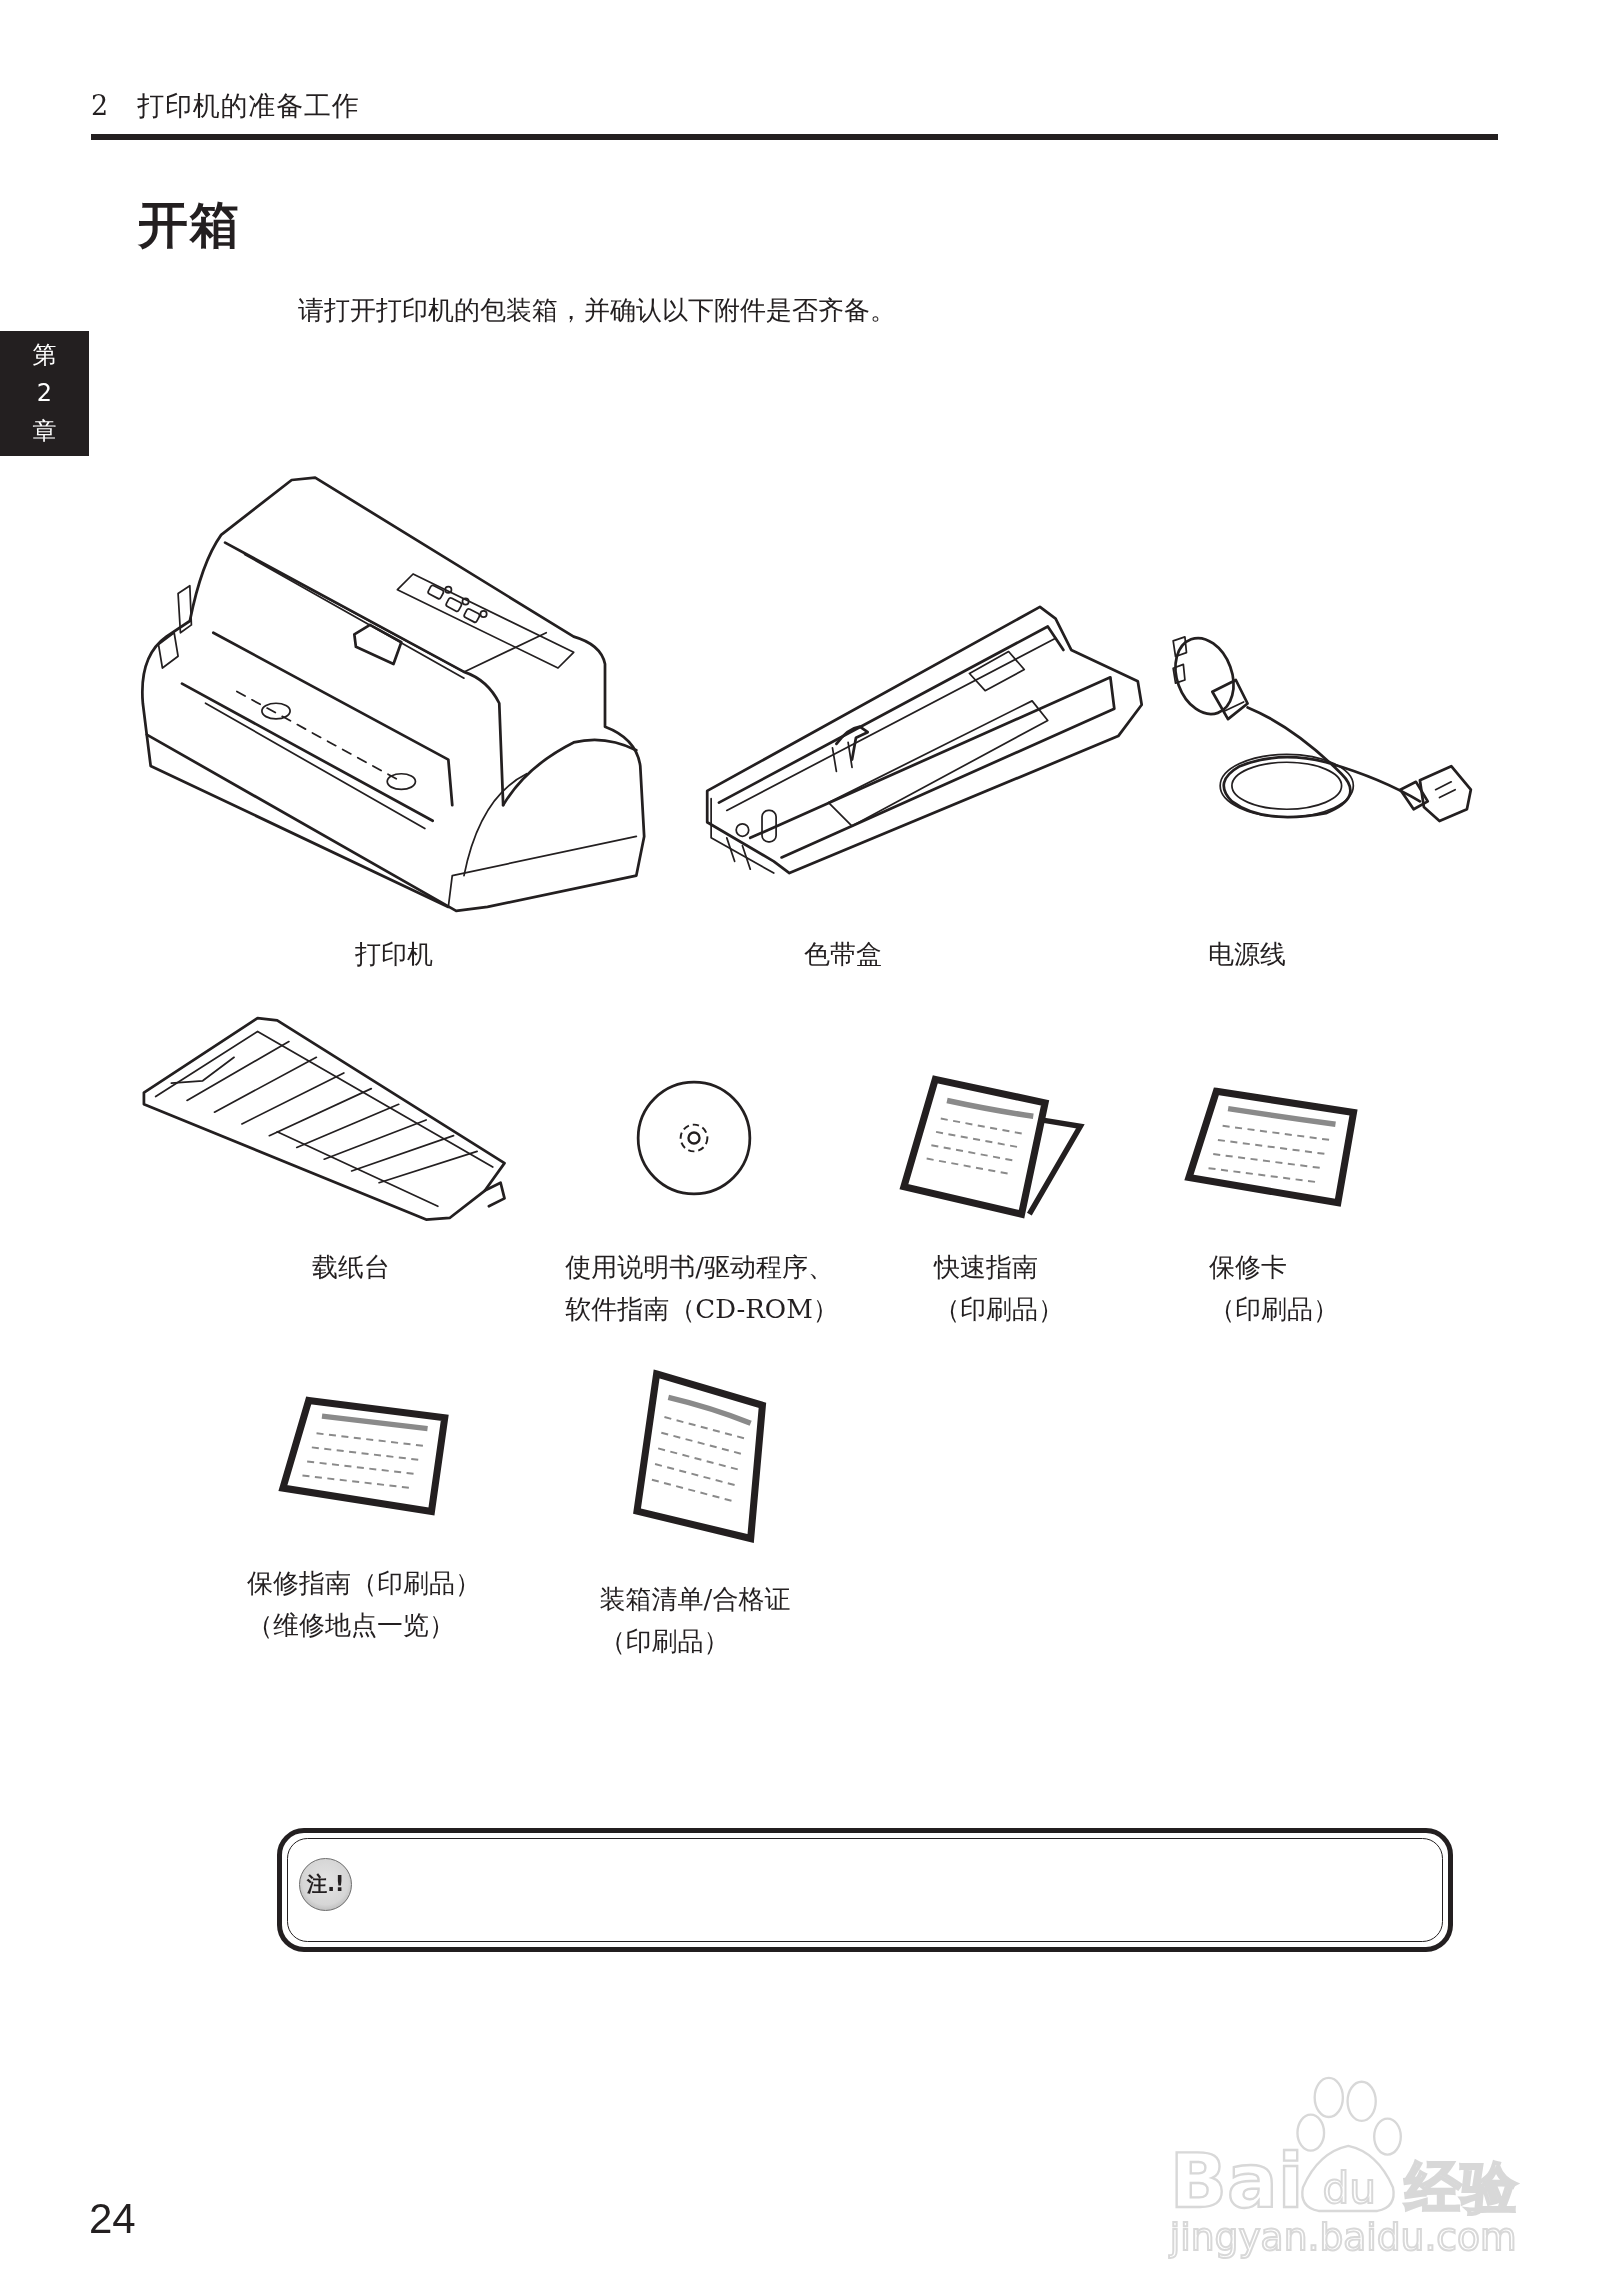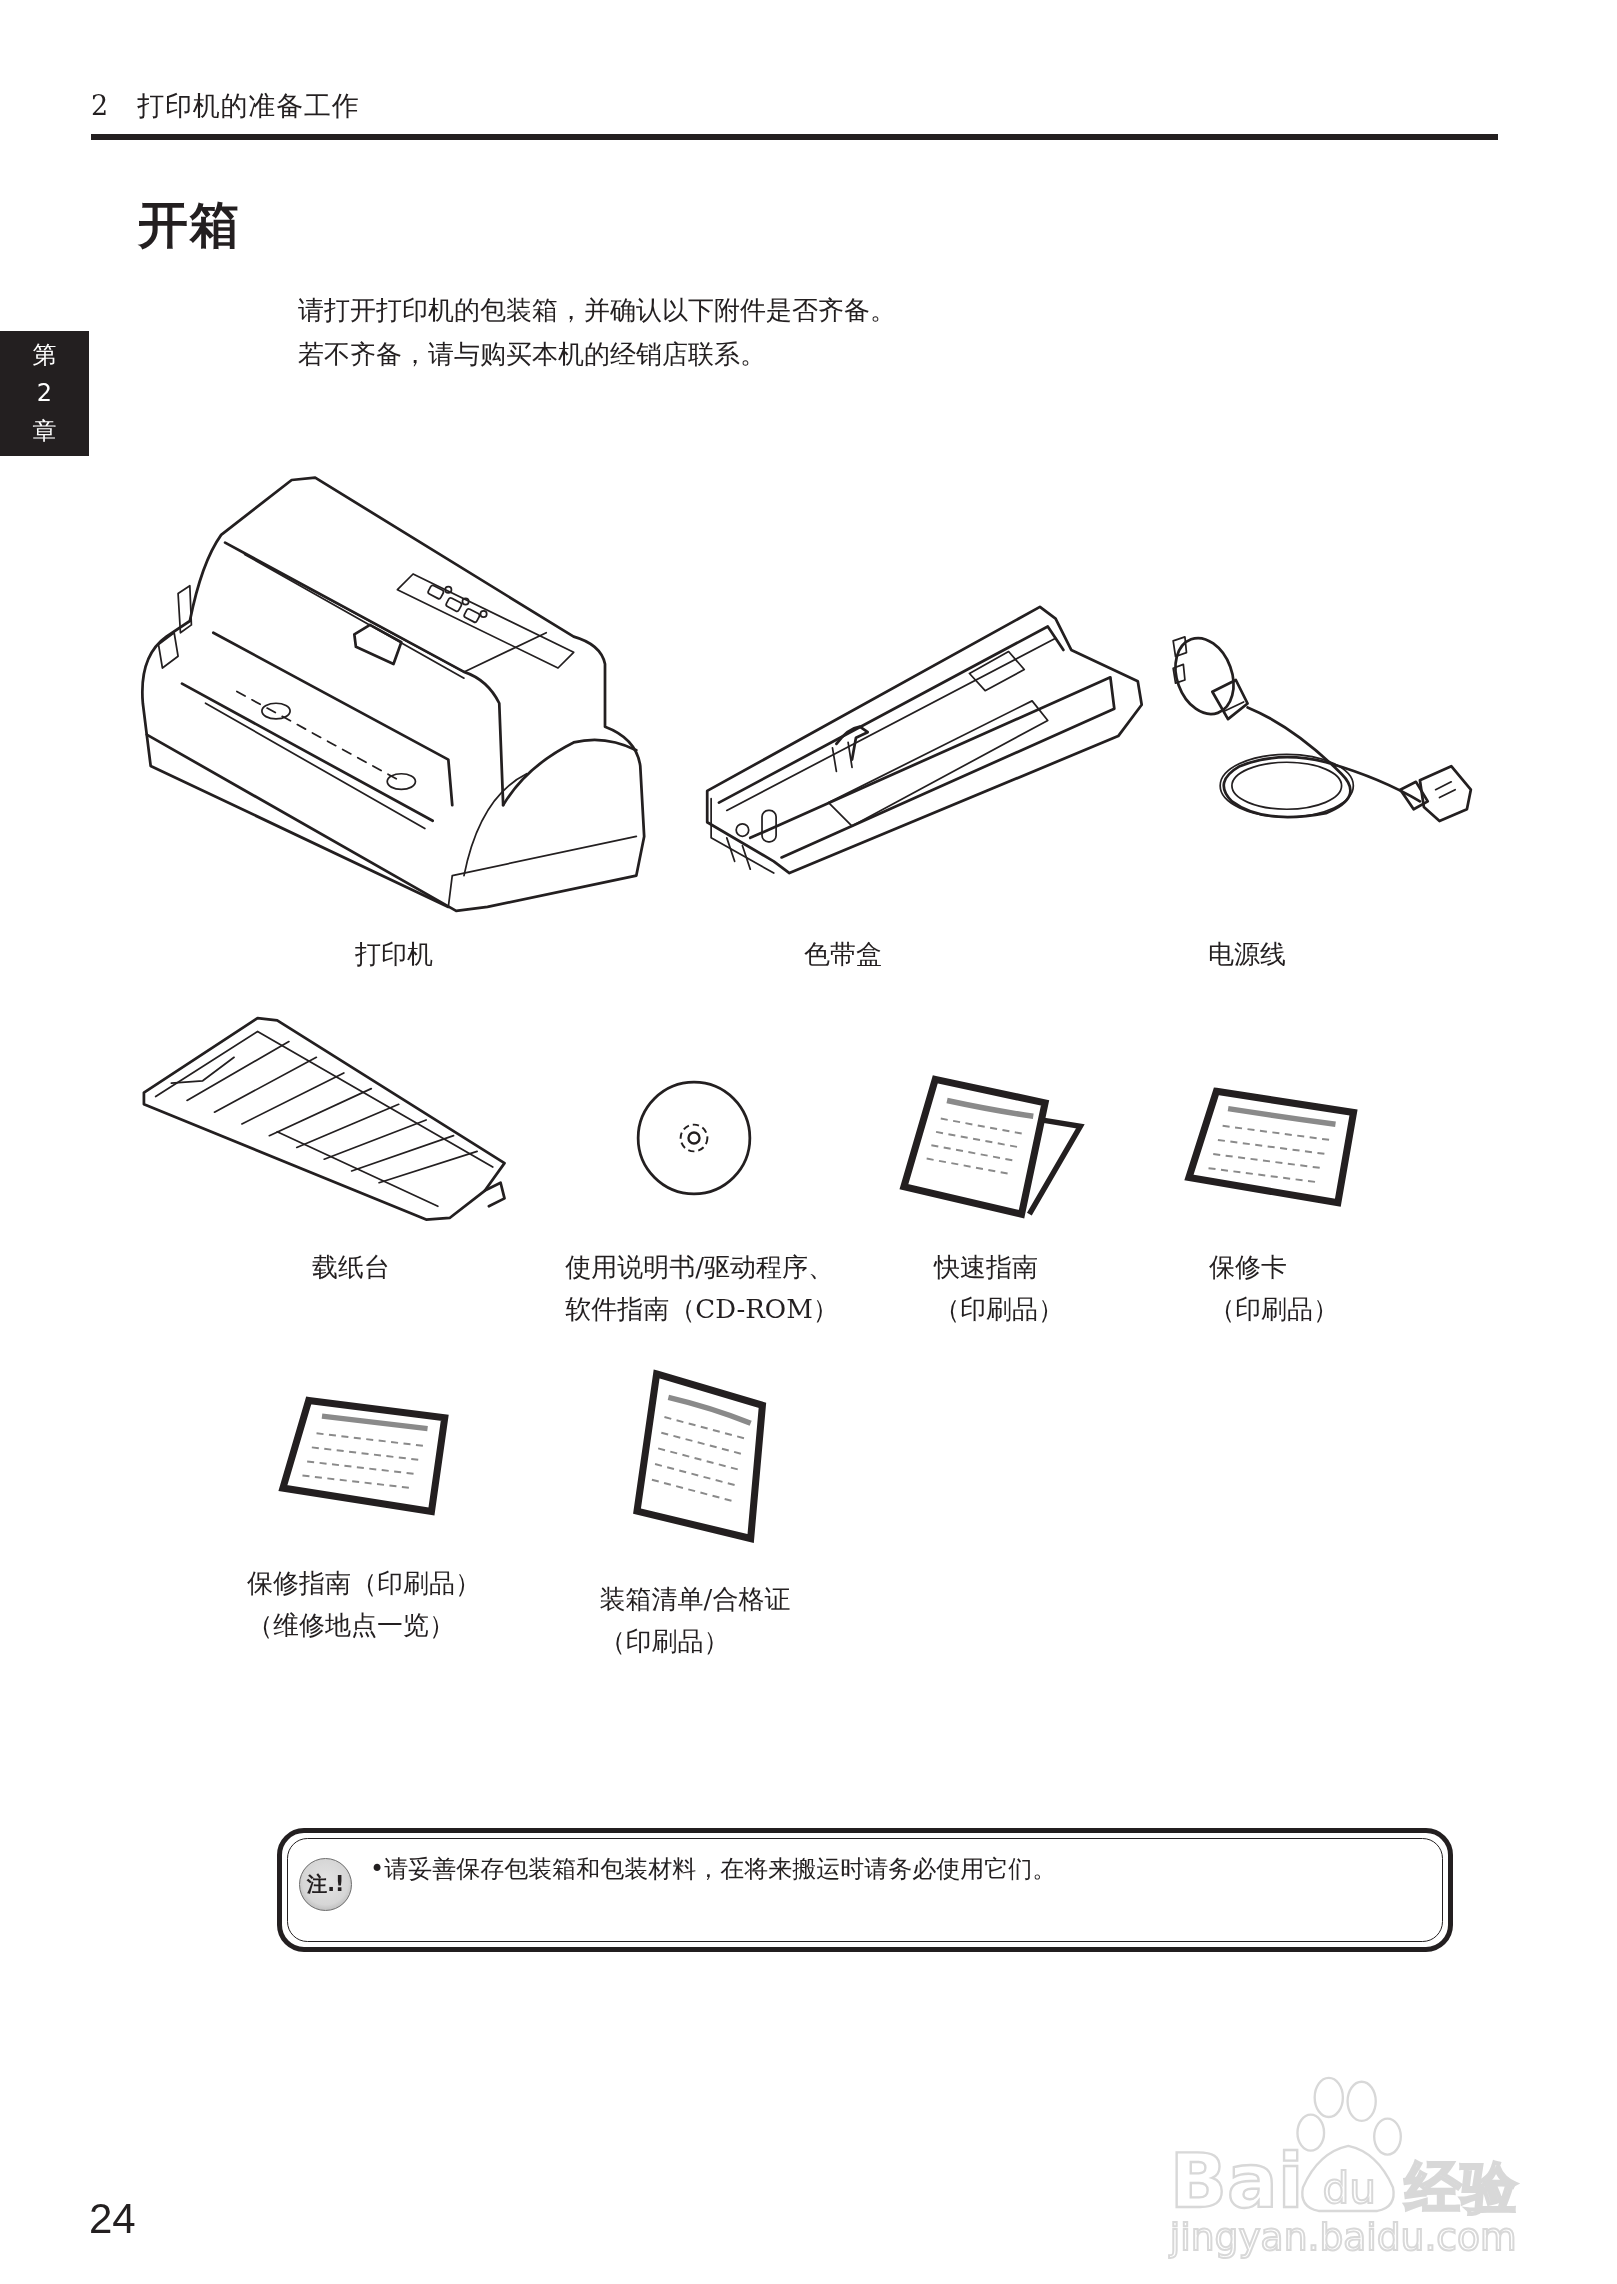--- a/index.html
+++ b/index.html
@@ -40,21 +40,20 @@
 
 <div class="abs chapter-tab">
   <span>第</span>
   <span>2</span>
   <span>章</span>
 </div>
 
 <div class="abs title">开箱</div>
 <div class="abs intro">
   <div>请打开打印机的包装箱，并确认以下附件是否齐备。</div>
-  <div>若不齐备，请与购买本机的经销店联系。</div>
 </div>
 
 <svg style="left:135px;top:468px;width:517px;height:447px" viewBox="0 0 660 570">
 
   <path class="ln" d="M10 300 Q5 240 40 215 L70 195 Q85 120 110 85 L200 15 L230 12 L560 215 Q595 225 600 250 L600 330 Q640 345 645 380 L650 470 L640 520 L450 560 L410 565 L15 340 Z"></path>
 
   <path class="ln" d="M115 95 L420 260 Q450 270 465 300 L470 430"></path>
   <path class="thin" d="M140 110 L420 268"></path>
   <path class="thin" d="M160 120 L420 260 L525 210"></path>
 
@@ -202,21 +201,20 @@
 </div>
 <div class="abs label" style="left:695px;top:1578px">
   <div>装箱清单/合格证</div>
   <div>（印刷品）</div>
 </div>
 
 <div class="abs note-box">
   <div class="note-inner"></div>
   <div class="note-badge">注.!</div>
   <div class="note-lines">
-    <div>请妥善保存包装箱和包装材料，在将来搬运时请务必使用它们。</div>
   </div>
 </div>
 
 <div class="abs page-number">24</div>
 
 <svg class="watermark" viewBox="0 0 470 256" style="left:1162px;top:2058px;width:368px;height:201px">
   <g fill="#ffffff" stroke="#d8d8d8" stroke-width="3">
     <ellipse cx="213" cy="50" rx="18" ry="25"></ellipse>
     <ellipse cx="255" cy="55" rx="18" ry="25"></ellipse>
     <ellipse cx="190" cy="95" rx="17" ry="23"></ellipse>

